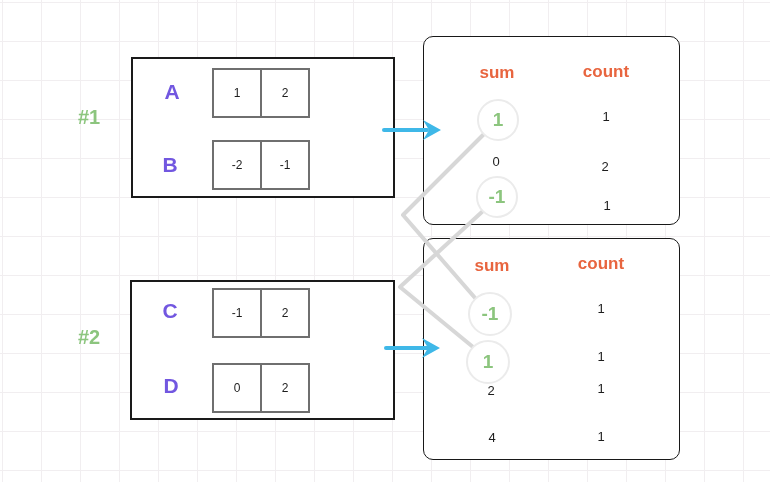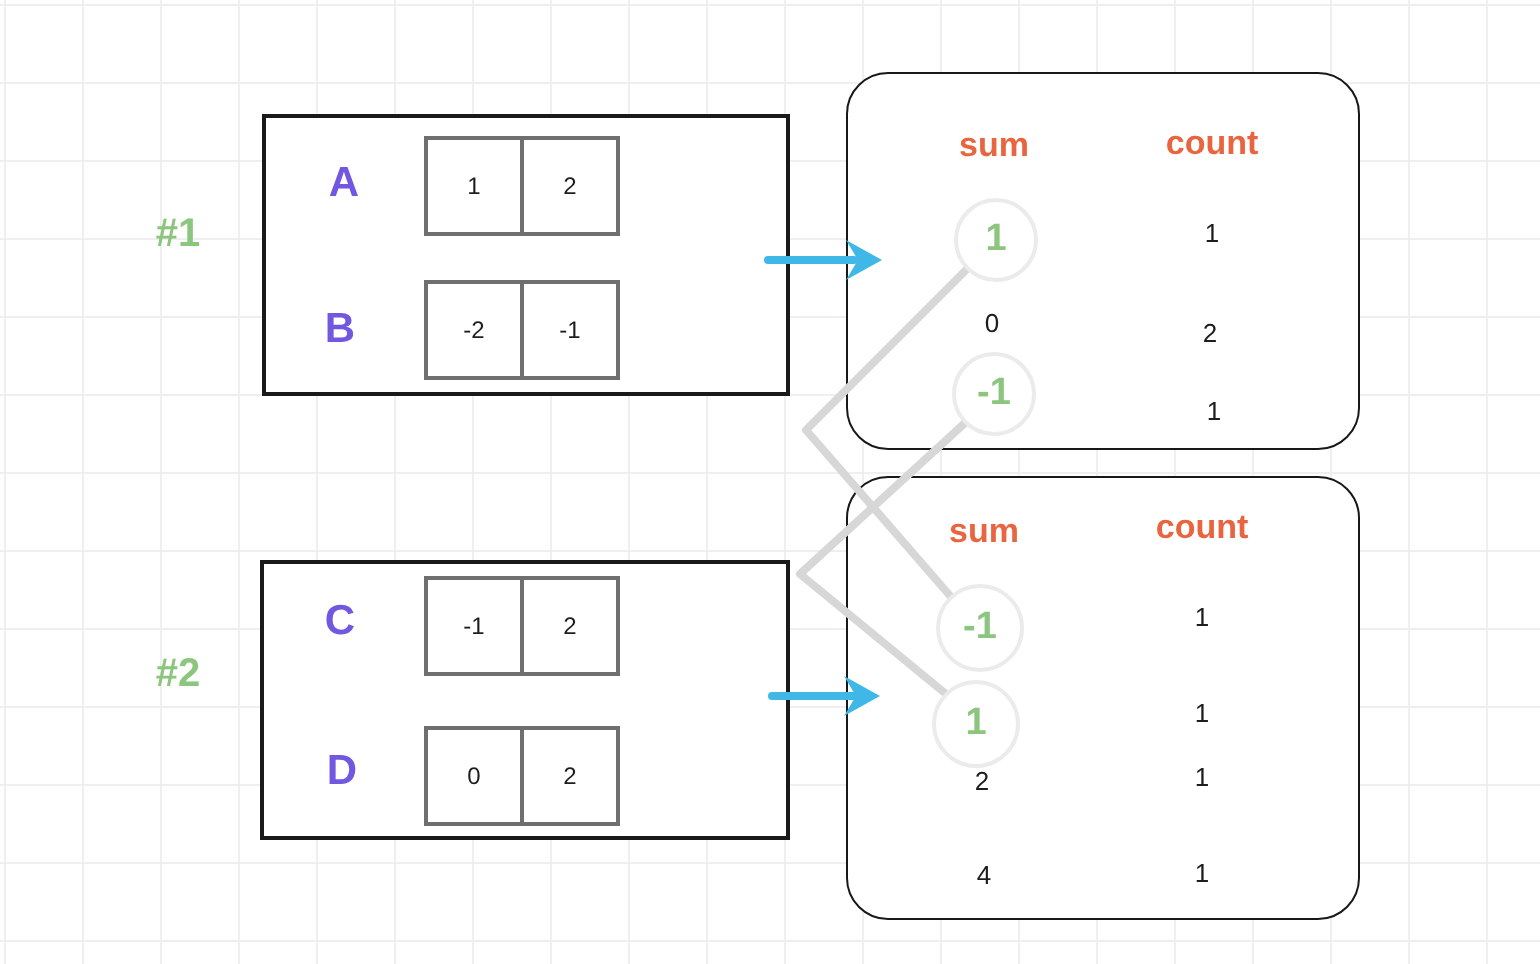--- a/index.html
+++ b/index.html
@@ -26,21 +26,21 @@
     font-size:21px; font-weight:bold; color:#7257e0; z-index:2;
   }
   .cellpair { position:absolute; display:flex; z-index:2; }
   .cell {
     width:50px; height:50px; border:2px solid #6f6f6f; background:#ffffff;
     display:flex; align-items:center; justify-content:center;
     font-size:12px; color:#1d1d1d; box-sizing:border-box;
   }
   .cell + .cell { margin-left:-2px; }
   .rtable {
-    position:absolute; border:1.6px solid #181818; border-radius:21px;
+    position:absolute; border:1.6px solid #181818; border-radius:10px;
     background:#ffffff; z-index:1; box-sizing:border-box;padding-left:44px;
   }
   .th {
     position:absolute; width:70px; text-align:center;
     font-size:17px; font-weight:bold; color:#e8653f;
   }
   .num {
     position:absolute; width:30px; text-align:center;
     font-size:13px; color:#1d1d1d;
   }

